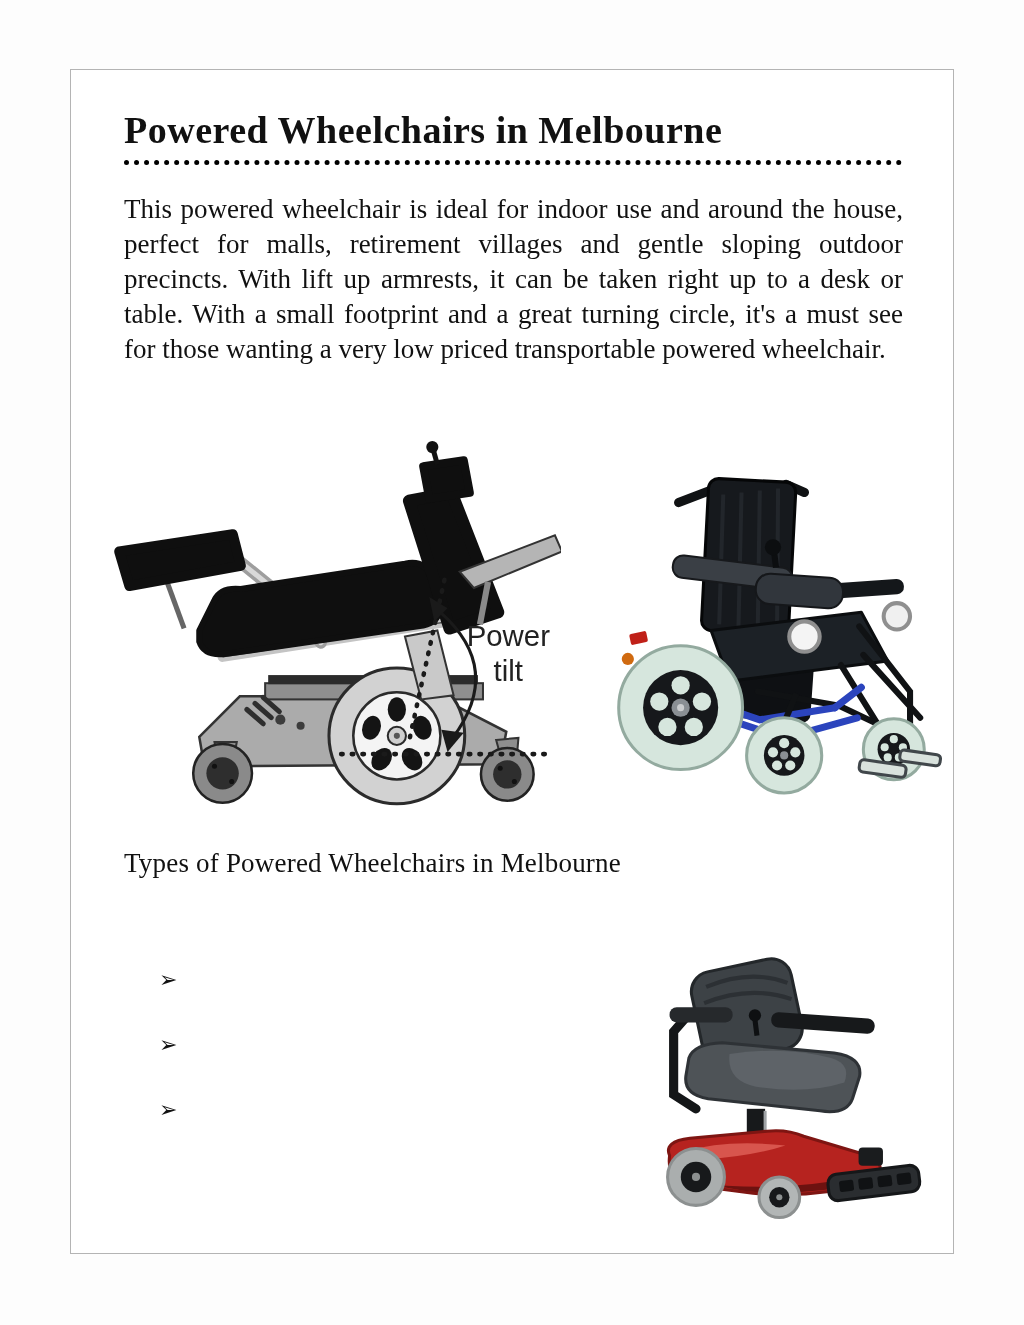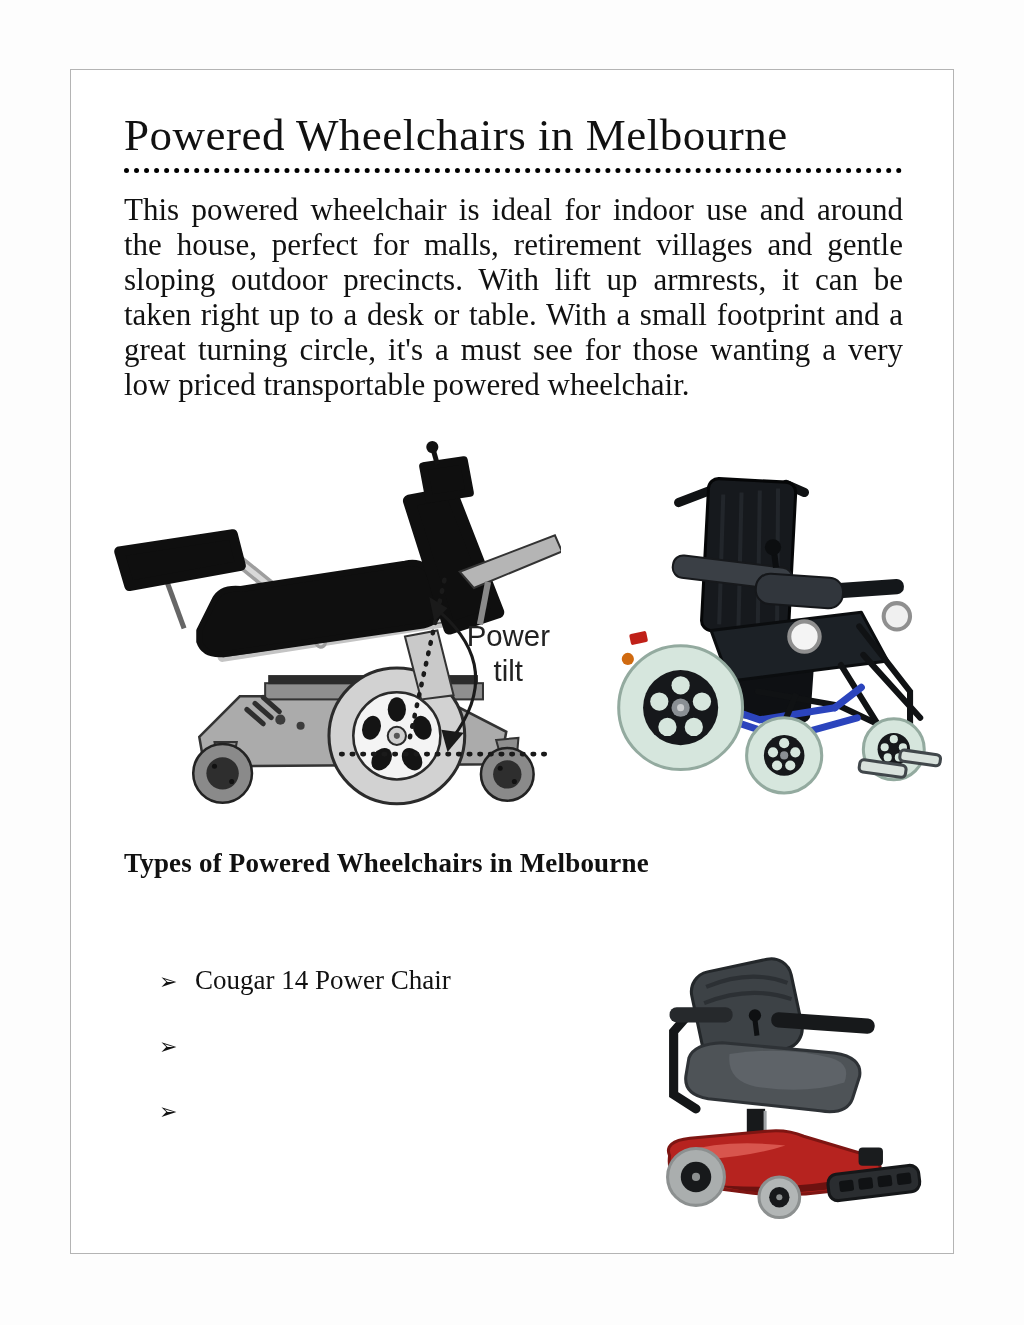--- a/index.html
+++ b/index.html
@@ -6,39 +6,39 @@
   html,body { width:1024px; height:1325px; }
   body { background:#fdfdfd; font-family:"Liberation Serif", serif; color:#111; position:relative; overflow:hidden; }
 
   .sheet {
     position:absolute; left:70px; top:69px; width:884px; height:1185px;
     background:#ffffff; border:1px solid #b4b4b4;
   }
 
   .page-title {
     position:absolute; left:53px; top:38px; width:778px;
-    font-size:45px; font-weight:normal; letter-spacing:0.5px; line-height:1.2;
+    font-size:38px; font-weight:bold; letter-spacing:0.5px; line-height:1.2;
     white-space:nowrap;
     border-bottom:5px dotted #000; padding-bottom:6px;
   }
 
   .intro {
     position:absolute; left:53px; top:122px; width:779px;
-    font-size:31px; line-height:35px; text-align:justify;
+    font-size:27px; line-height:35px; text-align:justify;
   }
 
   .fig { position:absolute; }
   .fig svg { display:block; width:100%; height:100%; }
   .fig-diagram { left:30px; top:368px; width:460px; height:385px; }
   .fig-blue    { left:532px; top:392px; width:340px; height:335px; }
   .fig-red     { left:562px; top:886px; width:315px; height:265px; }
 
   .section-heading {
     position:absolute; left:53px; top:778px;
-    font-size:27px; font-weight:bold; letter-spacing:0.2px;
+    font-size:27px; font-weight:normal; letter-spacing:0.2px;
   }
 
   .type-list { position:absolute; left:88px; top:893px; list-style:none; }
   .type-list li {
     display:flex; align-items:baseline;
     font-size:27px; line-height:34px; margin-bottom:31px;
   }
   .type-list .bullet {
     font-family:"DejaVu Sans", sans-serif;
     font-size:22px; width:36px; flex:0 0 36px; color:#111;
@@ -212,21 +212,20 @@
       <rect x="250" y="296" width="46" height="12" rx="4" fill="#d9e2dd" stroke="#41474b" stroke-width="3" transform="rotate(8 273 302)"></rect>
       <rect x="290" y="286" width="40" height="11" rx="4" fill="#d9e2dd" stroke="#41474b" stroke-width="3" transform="rotate(8 310 291)"></rect>
     </svg>
   </div>
 
   <h2 class="section-heading">Types of Powered Wheelchairs in Melbourne</h2>
 
   <ul class="type-list">
     <li>
       <span class="bullet">➢</span>
-      <span>Cougar 14 Power Chair</span>
     </li>
     <li>
       <span class="bullet">➢</span>
     </li>
     <li>
       <span class="bullet">➢</span>
     </li>
   </ul>
 
   <div class="fig fig-red">

